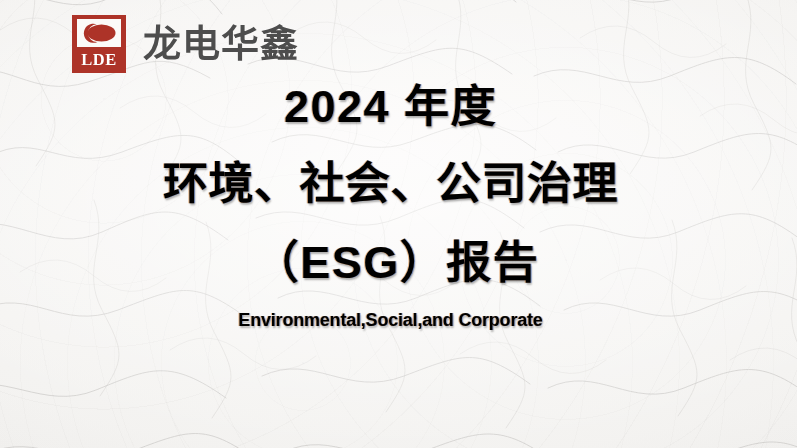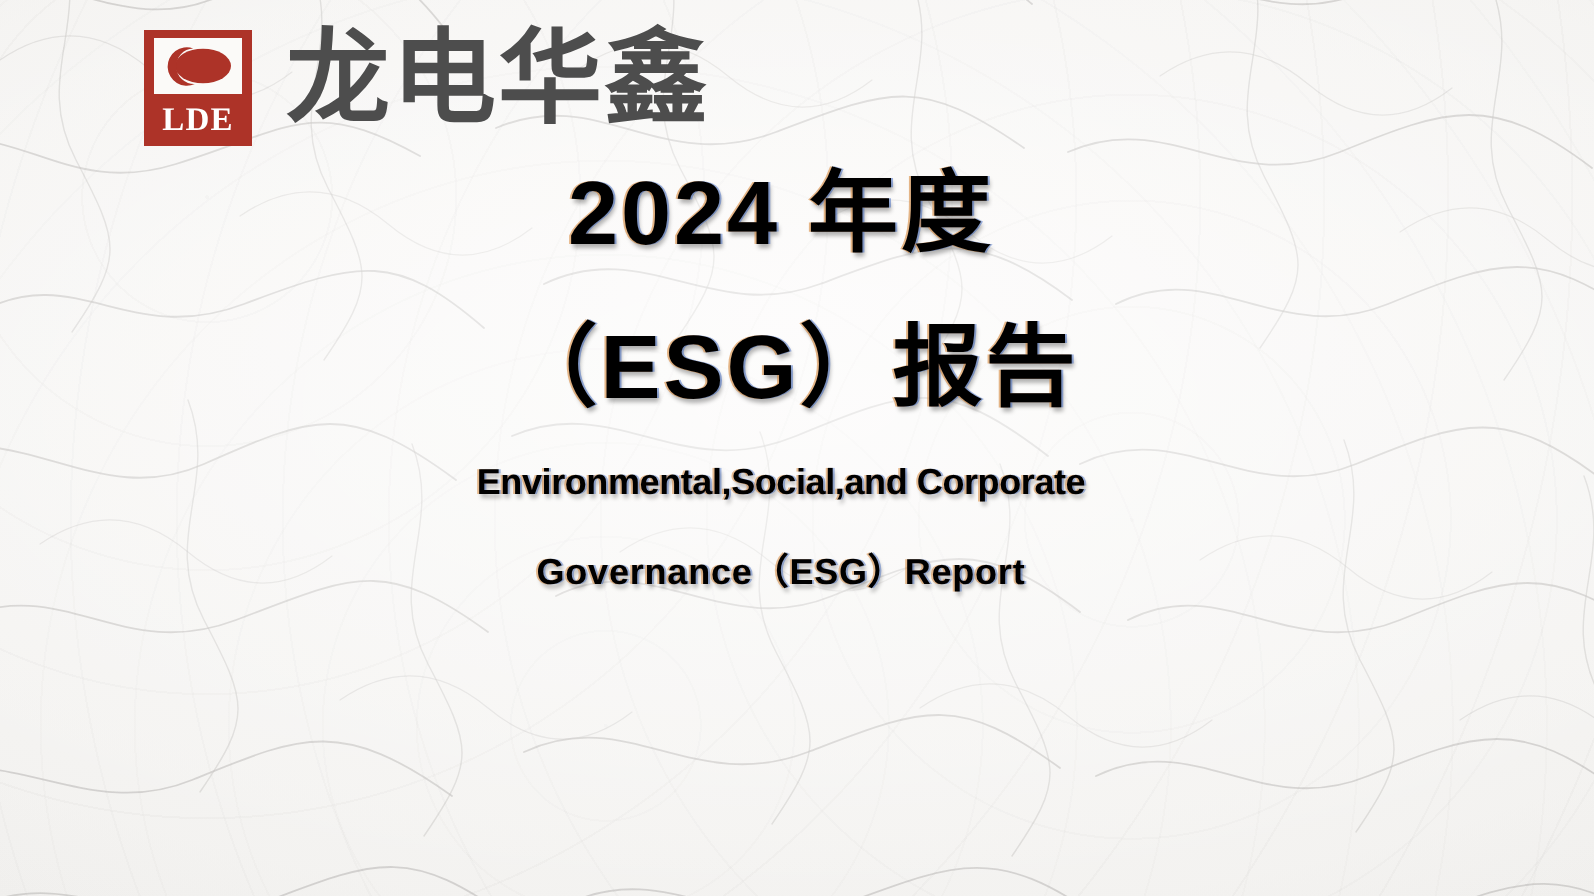--- a/index.html
+++ b/index.html
@@ -93,23 +93,23 @@
     font-family: "Liberation Serif", "DejaVu Serif", serif;
     font-weight: 700;
     font-size: 16.5px;
     letter-spacing: 0.6px;
     line-height: 1;
     margin-top: 5px;
   }
 
   .brand-name {
     color: #4d4d4d;
-    font-family: Liberation Mono, monospace;
-    font-weight: 700;
-    font-size: 52px;
+    font-family: Liberation Serif, serif;
+    font-weight: 700;
+    font-size: 38px;
     letter-spacing: 1px;
     line-height: 1;
     white-space: nowrap;
   }
 
   
   .title-block {
     position: absolute;
     left: 0;
     right: 16px;
@@ -227,18 +227,18 @@
           <path d="M16.6 2.2 A 9.6 9.6 0 1 0 17.4 20.0 A 7.4 7.4 0 1 1 16.6 2.2 Z" fill="#ad3328"></path>
         </svg>
       </div>
       <div class="brand-mark-word">LDE</div>
     </div>
     <div class="brand-name">龙电华鑫</div>
   </div>
 
   <div class="title-block">
     <div class="title-cn line-1">2024 年度</div>
+    <div class="title-cn line-2">环境、社会、公司治理</div>
     <div class="title-cn line-3">（ESG）报告</div>
     <div class="title-en line-4">Environmental,Social,and Corporate</div>
-    <div class="title-en line-5">Governance（ESG）Report</div>
   </div>
 
 </div>
 
 </body></html>

